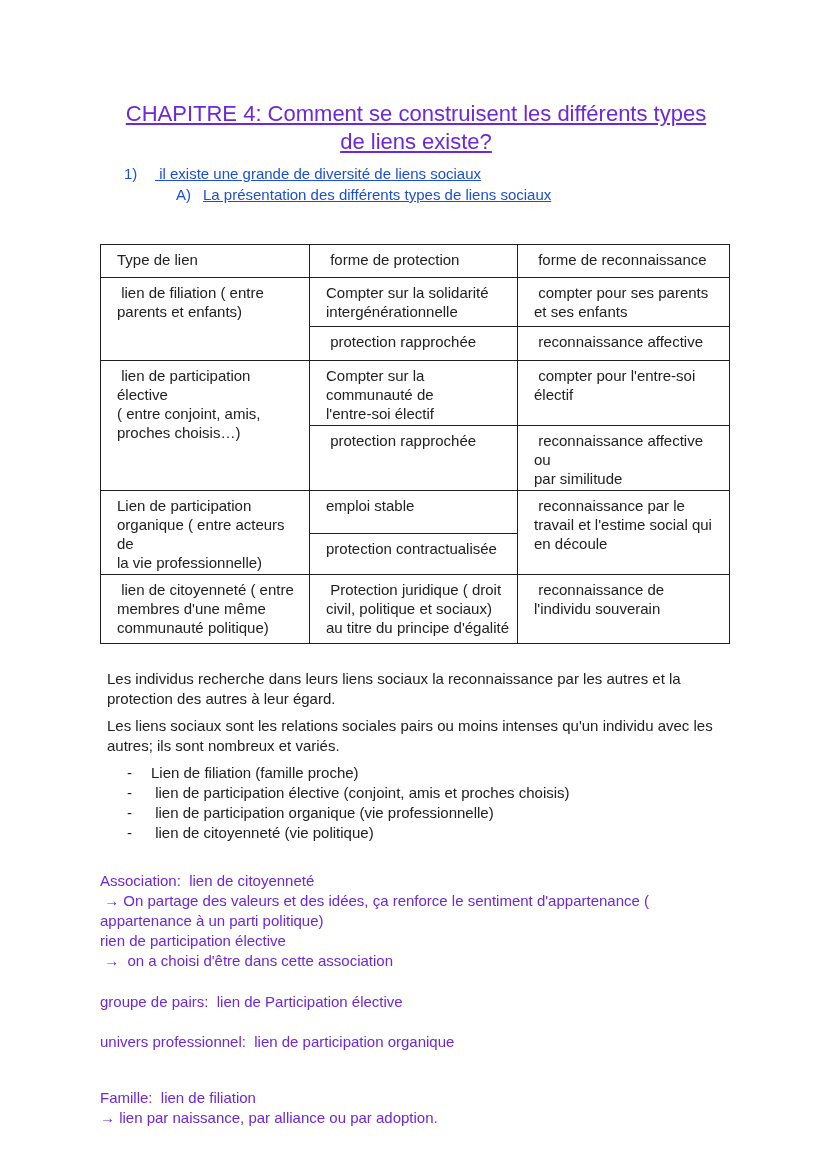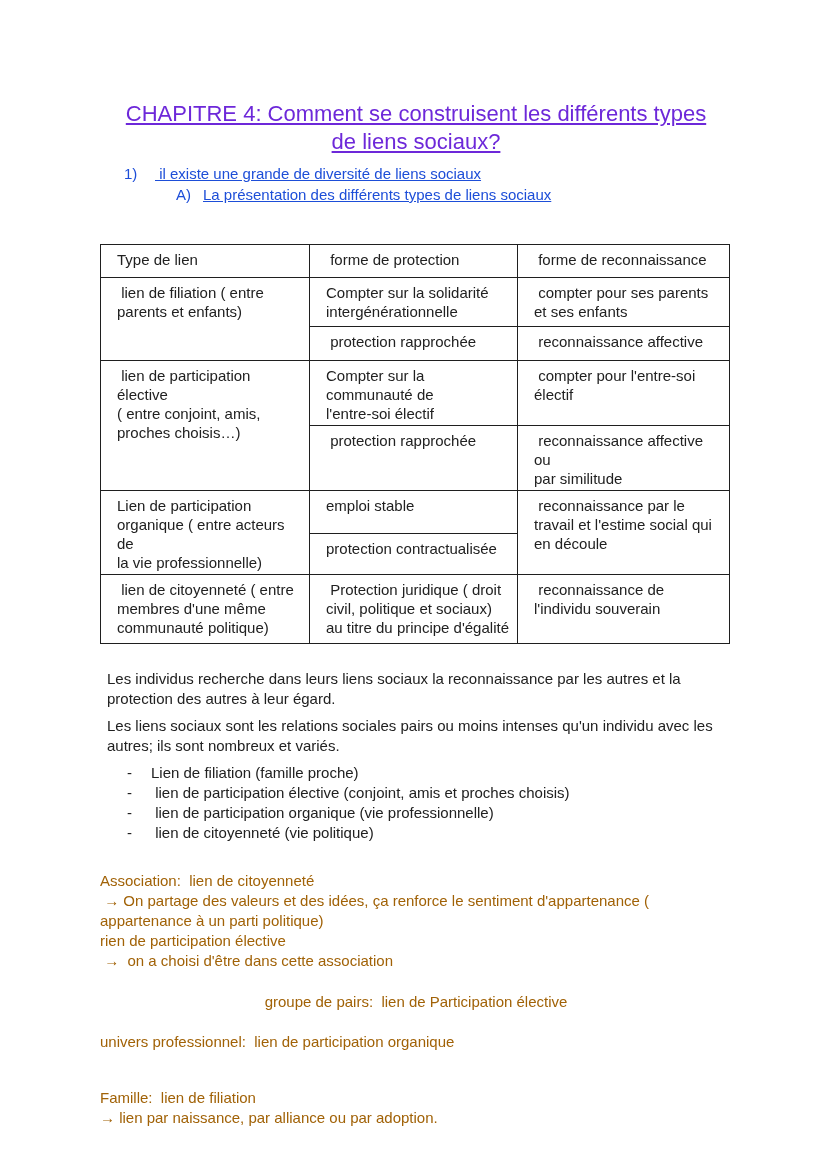--- a/index.html
+++ b/index.html
@@ -57,36 +57,36 @@
     margin: 7px;
     font-size: 15px;
     line-height: 20px;
     white-space: pre-wrap;
   }
   .para-first { margin-top: 25px; }
   .bullet-list { margin-top: 0; }
   .bullet { display: flex; font-size: 15px; line-height: 20px; }
   .bullet .dash { display: inline-block; margin-left: 27px; width: 24px; }
   
-  .note { color: #a16207; font-size: 15px; line-height: 20px; }
+  .note { color: #6d28d9; font-size: 15px; line-height: 20px; }
   .note .line { display: block; white-space: pre-wrap; min-height: 20px; }
   .note-association { margin-top: 28px; }
-  .note-groupe { margin-top: 21px; text-align: center; }
+  .note-groupe { margin-top: 21px; }
   .note-univers { margin-top: 20px; }
   .note-famille { margin-top: 36px; }
 </style>
 </head>
 <body>
 
 <div class="page">
   <div class="content">
 
     <h1 class="title">
       <span class="tline">CHAPITRE 4: Comment se construisent les différents types</span>
-      <span class="tline">de liens sociaux?</span>
+      <span class="tline">de liens existe?</span>
     </h1>
 
     <div class="h-row h1-row">
       <span class="h-num">1)</span><span class="h-underlined"> il existe une grande de diversité de liens sociaux</span>
     </div>
     <div class="h-row h2-row">
       <span class="h-num">A)</span><span class="h-underlined">La présentation des différents types de liens sociaux</span>
     </div>
 
     <table class="liens">

